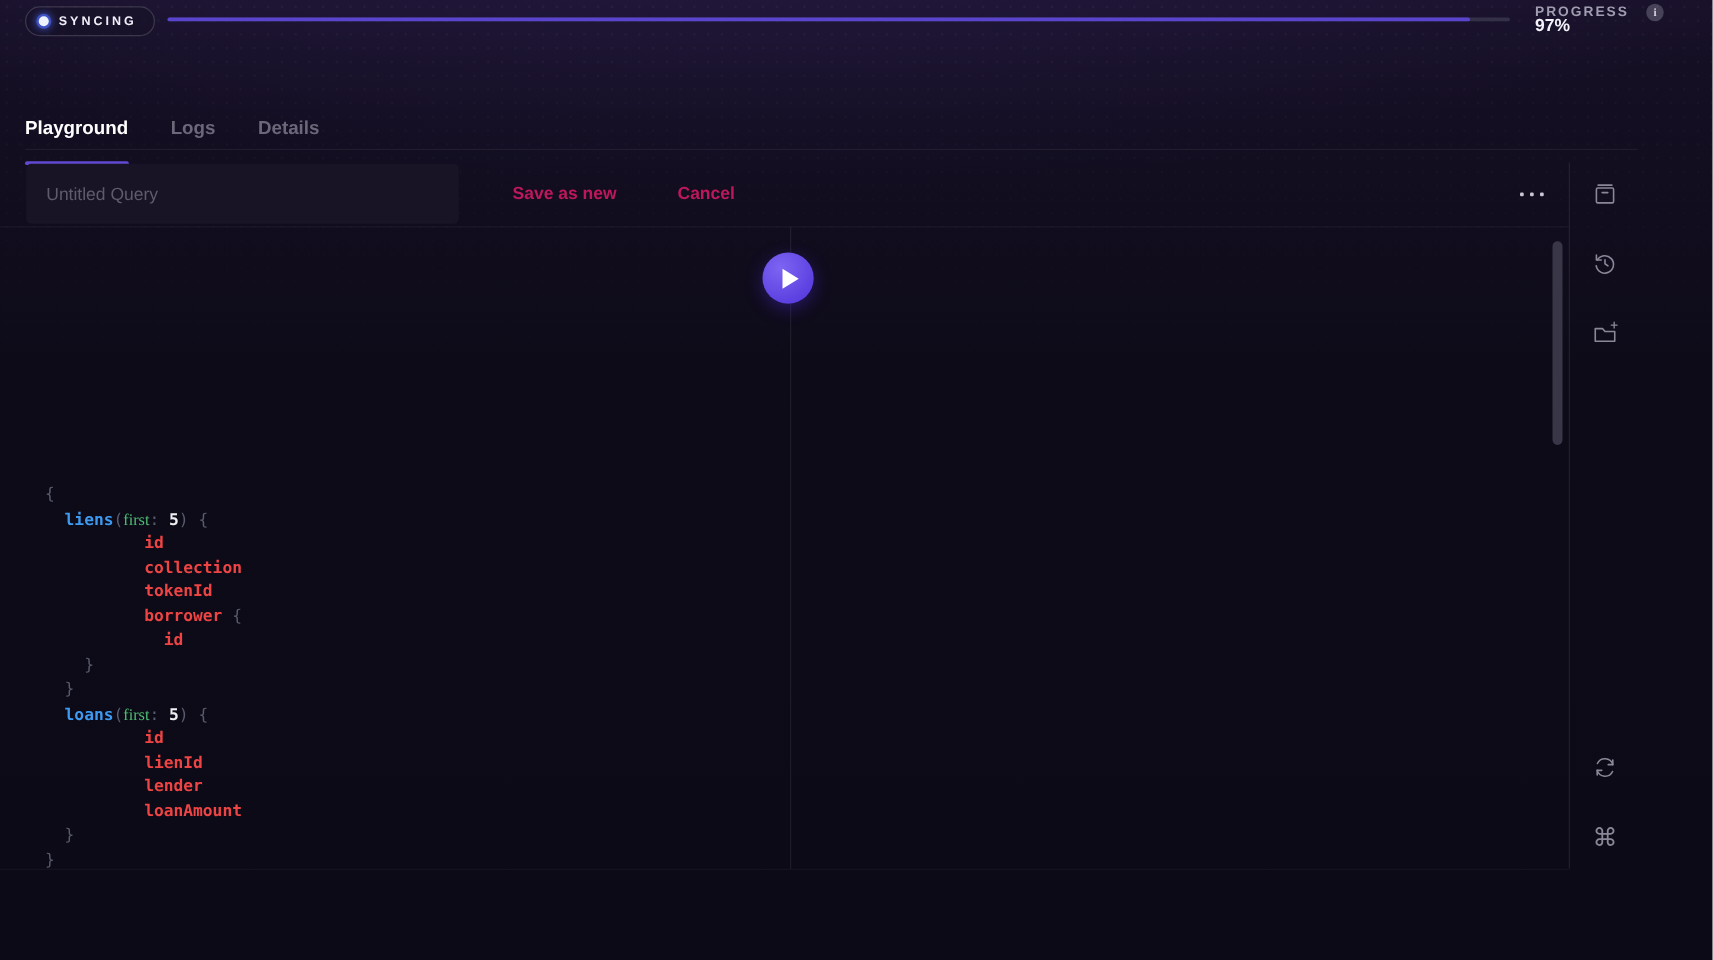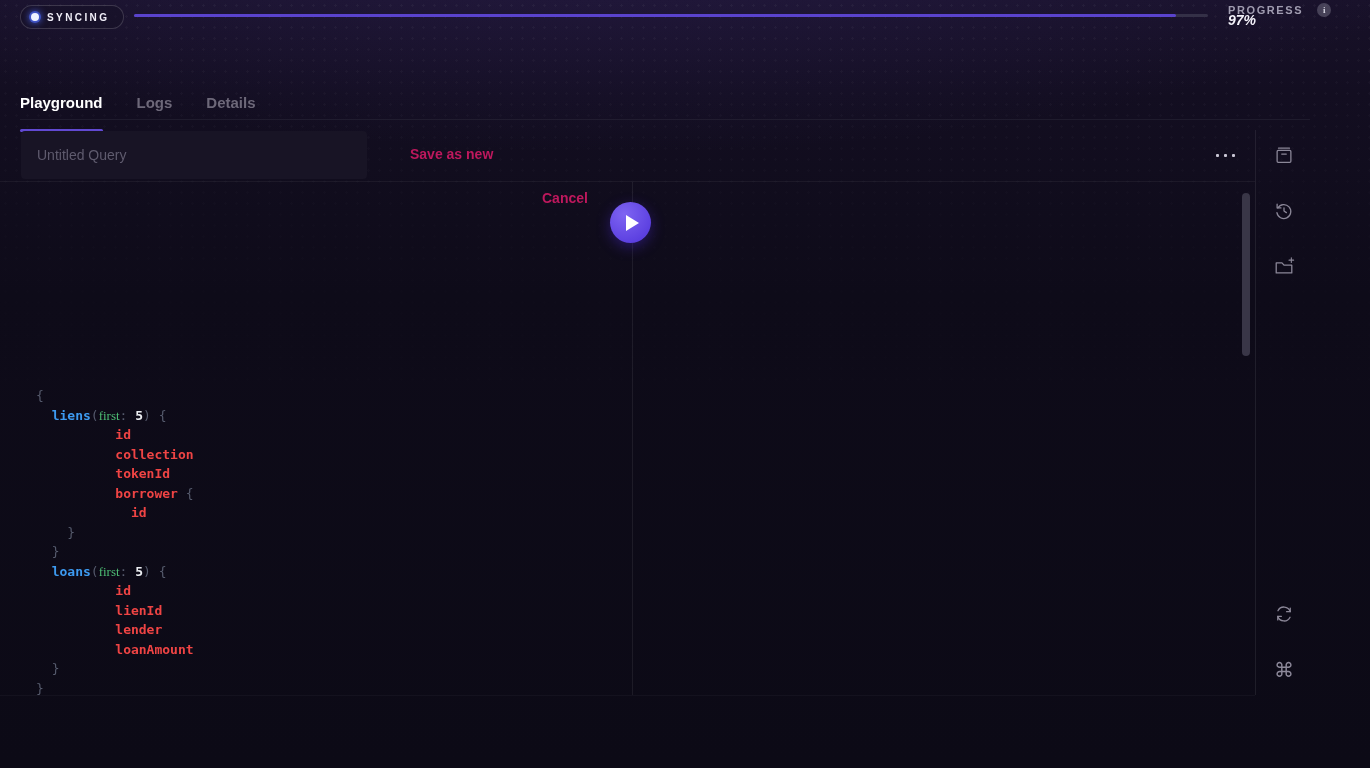--- a/index.html
+++ b/index.html
@@ -29,39 +29,39 @@
   .sync-dot{width:8px;height:8px;border-radius:50%;background:#eef2ff;
     box-shadow:0 0 0 2px rgba(80,110,255,0.55),0 0 7px 2px rgba(80,110,255,0.8);}
   .sync-label{font-size:10px;font-weight:bold;letter-spacing:2.4px;color:#f0eef8;}
   .progress-track{left:134px;top:14px;width:1074px;height:3px;border-radius:2px;background:transparent;}
   .progress-rest{position:absolute;right:0;top:0;height:3px;width:100%;background:#343047;border-radius:2px;}
   .progress-fill{position:absolute;left:0;top:0;height:3px;background:#5a43cd;border-radius:2px;}
   .progress-label-row{left:1228px;top:3px;display:flex;align-items:center;gap:14px;}
   .progress-label{font-size:11px;font-weight:bold;letter-spacing:1.6px;color:#a19db1;}
   .info-icon{width:14px;height:14px;border-radius:50%;background:rgba(190,190,205,0.28);
     display:flex;align-items:center;justify-content:center;font-size:9px;font-weight:bold;color:#d8d6e2;font-family:"Liberation Serif",serif;}
-  .progress-value{left:1228px;top:12px;font-size:14px;font-weight:bold;color:#f4f2fa;font-style:italic;}
+  .progress-value{left:1228px;top:12px;font-size:14px;font-weight:bold;color:#f4f2fa;}
 
   
   .tabs{left:20px;top:94px;display:flex;gap:34px;}
   .tab{font-size:15px;font-weight:bold;color:#6d6879;padding-bottom:21px;position:relative;cursor:pointer;}
   .tab.active{color:#ffffff;}
   .tab.active::after{content:"";position:absolute;left:0;right:0;bottom:0;height:3px;border-radius:2px;background:#6149d2;}
   .tab-baseline{left:20px;top:119px;width:1290px;height:1px;background:rgba(255,255,255,0.06);}
 
   
   .query-name-input{
     left:21px;top:131px;width:346px;height:48px;box-sizing:border-box;
     background:#181425;border:none;border-radius:4px;outline:none;
     padding:0 16px;font-size:14px;color:#d5d2e0;font-family:"Liberation Sans",sans-serif;
   }
   .query-name-input::placeholder{color:#5f5b6e;}
   .toolbar-btn{top:146px;font-size:14px;font-weight:bold;color:#be185d;cursor:pointer;background:none;border:none;font-family:"Liberation Sans",sans-serif;padding:0;}
   .btn-save{left:410px;}
-  .btn-cancel{left:542px;margin-top:44px;}
+  .btn-cancel{left:542px;}
   .more-btn{left:1212px;top:150px;display:flex;gap:5px;cursor:pointer;padding:4px;}
   .more-btn .dot{width:3px;height:3px;background:#c9c6d4;border-radius:1px;}
   .toolbar-divider{left:0;top:181px;width:1255px;height:1px;background:rgba(255,255,255,0.05);}
 
   
   .panel-divider-v{left:632px;top:182px;width:1px;height:513px;background:rgba(255,255,255,0.07);}
   .right-rail-divider{left:1255px;top:130px;width:1px;height:565px;background:rgba(255,255,255,0.08);}
   .panel-bottom{left:0;top:695px;width:1255px;height:1px;background:rgba(255,255,255,0.035);}
 
   .code-pane{overflow:hidden;}

